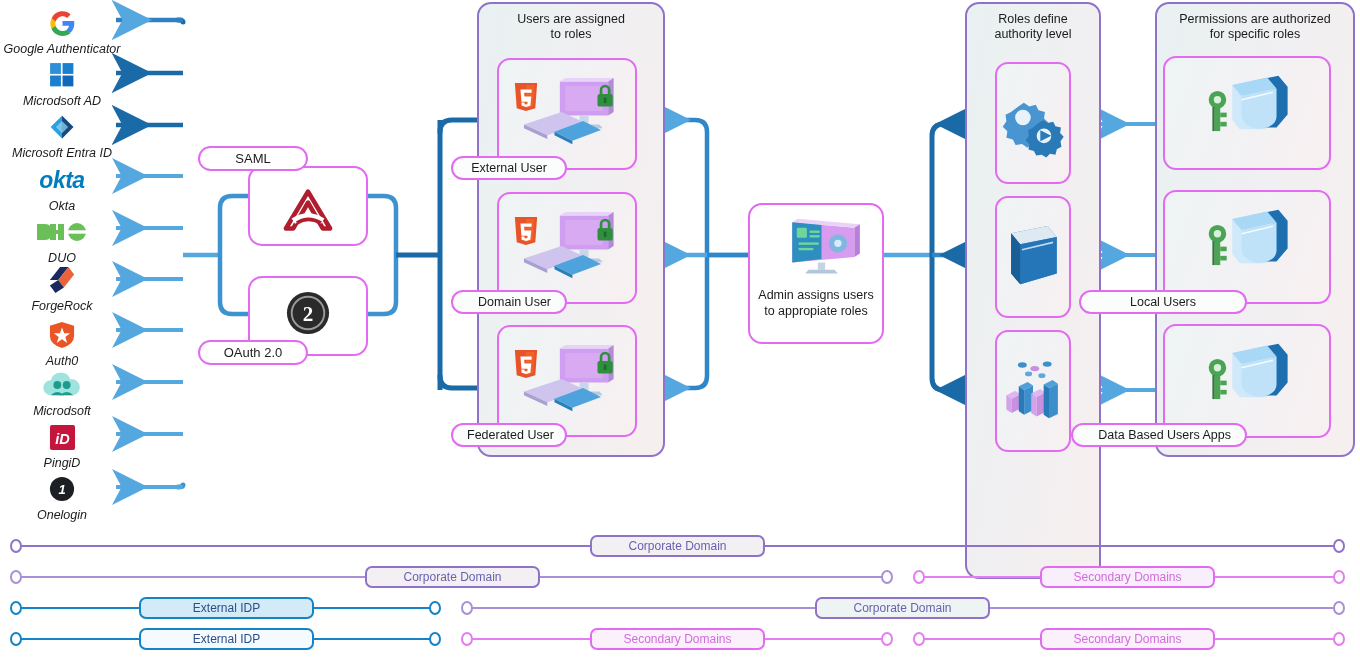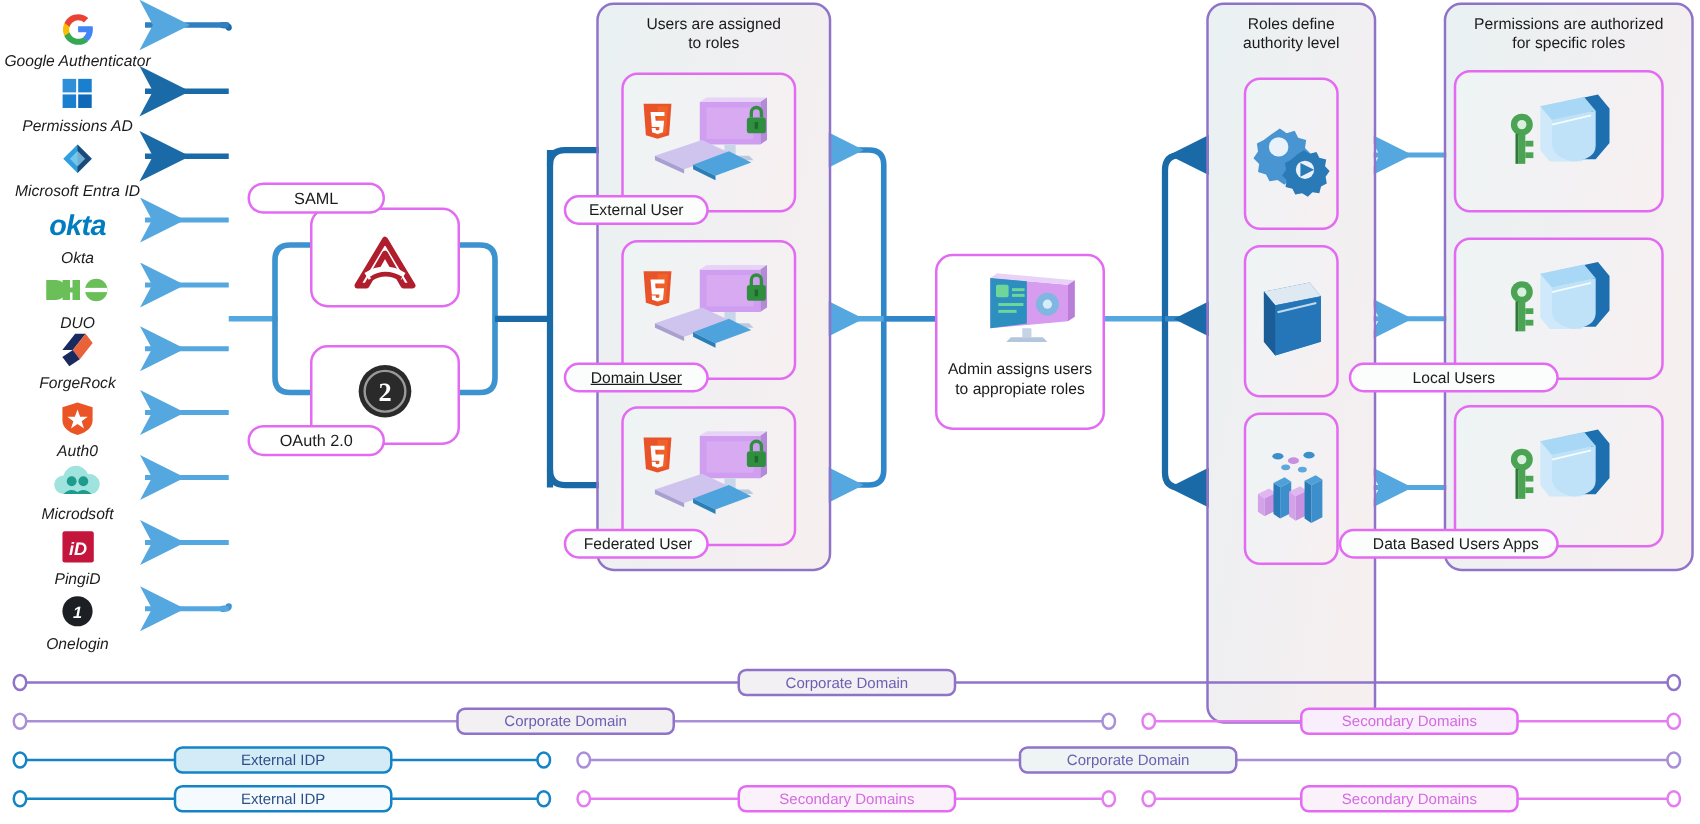--- a/index.html
+++ b/index.html
@@ -215,21 +215,21 @@
 
     <div class="idp-item" style="top:58px">
       <div class="idp-logo">
         <svg width="26" height="26" viewBox="0 0 24 24">
           <rect x="1" y="1" width="10" height="10" fill="#2f8fd8"></rect>
           <rect x="12.5" y="1" width="10" height="10" fill="#1b7fd0"></rect>
           <rect x="1" y="12.5" width="10" height="10" fill="#1b7fd0"></rect>
           <rect x="12.5" y="12.5" width="10" height="10" fill="#1068b8"></rect>
         </svg>
       </div>
-      <div class="idp-label">Permissions AD</div>
+      <div class="idp-label">Microdsoft AD</div>
     </div>
 
     <div class="idp-item" style="top:110px">
       <div class="idp-logo">
         <svg width="28" height="28" viewBox="0 0 32 32">
           <polygon points="16,3 29,16 16,29 3,16" fill="#2e9fe0"></polygon>
           <polygon points="16,3 29,16 16,29" fill="#1b4a7a"></polygon>
           <polygon points="16,9 23,16 16,23 9,16" fill="#8fd3f0" opacity=".75"></polygon>
         </svg>
       </div>
@@ -386,21 +386,21 @@
       </svg>
     </div>
     <div style="position:absolute;left:14px;top:22px;">
       <svg width="26" height="30" viewBox="0 0 28 32">
         <path d="M2,1 L26,1 L24,28 L14,31 L4,28 Z" fill="#e8532a"></path>
         <path d="M14,3 L23,3 L21.5,26 L14,28.5 Z" fill="#f06529" opacity=".85"></path>
         <path d="M8,8 h12 v3.5 h-8 l.4,4 h7.3 l-1,10 -4.7,1.4 -4.7,-1.4 -.3,-3.6 h3.4 l.15,1.7 1.45,.45 1.5,-.45 .2,-2.6 h-6.6 z" fill="#ffffff"></path>
       </svg>
     </div>
   </div>
-  <div class="item-pill" style="left:567px;top:290px;width:116px;margin-left:-58px;text-align:center;text-decoration:underline;">Domain User</div>
+  <div class="item-pill" style="left:567px;top:290px;width:116px;margin-left:-58px;text-align:right;">Domain User</div>
 
   <div class="item-card" style="left:497px;top:325px;width:140px;height:112px;">
     <div class="item-icon" style="top:16px;">
       <svg width="104" height="72" viewBox="0 0 116 80">
         <polygon points="50,6 104,6 104,44 50,44" fill="#cf9ef0"></polygon>
         <polygon points="50,6 56,2 110,2 104,6" fill="#e7d3f8"></polygon>
         <polygon points="104,6 110,2 110,40 104,44" fill="#b389d8"></polygon>
         <rect x="56" y="11" width="42" height="28" fill="#d8aaf2"></rect>
         <polygon points="72,44 82,44 82,54 72,54" fill="#c9d6ea"></polygon>
         <polygon points="60,54 94,54 98,58 56,58" fill="#b9cade"></polygon>

